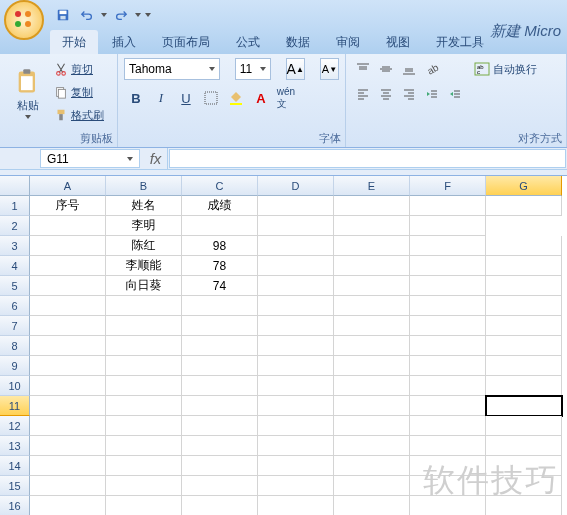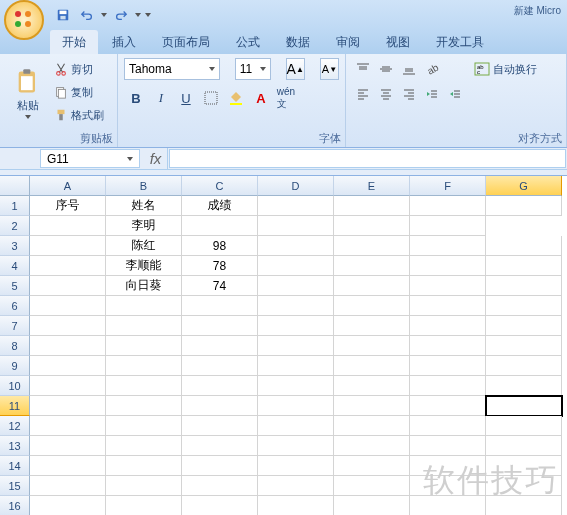--- a/index.html
+++ b/index.html
@@ -6,38 +6,38 @@
 body { width: 567px; height: 515px; overflow: hidden; background: #fff; position: relative; }
 
 
 .titlebar { height: 30px; background: linear-gradient(#cfe3f8, #bed9f4); display: flex; align-items: center; padding-left: 4px; }
 .office-btn { width: 40px; height: 40px; border-radius: 50%; background: radial-gradient(#fff3d0, #f7c14a); border: 2px solid #d99a20; position: relative; margin-top: 10px; z-index: 10; display: flex; align-items: center; justify-content: center; }
 .office-btn svg { width: 24px; height: 24px; }
 .qat { display: flex; align-items: center; gap: 2px; margin-left: 8px; }
 .qat-btn { width: 22px; height: 22px; display: flex; align-items: center; justify-content: center; border-radius: 2px; }
 .qat-btn svg { width: 14px; height: 14px; }
 .qat-dd { width: 8px; height: 22px; display: flex; align-items: center; justify-content: center; }
-.title-text { position: absolute; right: 6px; top: 4px; font-size: 10px; color: #3a5c8a; }
+.title-text { position: absolute; right: 6px; top: 22px; font-size: 15px; color: #3a5c8a; font-style: italic; }
 
 
 .tabs { height: 24px; background: linear-gradient(#bed9f4, #aecfef); display: flex; align-items: flex-end; padding-left: 50px; gap: 2px; font-size: 12px; }
 .tab { padding: 4px 12px 3px; color: #2a4c7a; cursor: pointer; margin-top: 32px; }
 .tab.active { background: #e4edf9; border-radius: 3px 3px 0 0; color: #2a4c7a; }
 
 
 .ribbon { height: 94px; background: linear-gradient(#e9f1fb, #d5e4f7); border-bottom: 1px solid #8db2e3; display: flex; }
 .group { border-right: 1px solid #b8cfea; display: flex; flex-direction: column; padding: 2px 4px 0; }
 .group-body { flex: 1; display: flex; gap: 2px; }
 .group-label { height: 16px; font-size: 11px; color: #4a6a9a; text-align: right; padding-bottom: 2px; }
 
 
 .paste-big { width: 40px; display: flex; flex-direction: column; align-items: center; justify-content: center; border: 1px solid transparent; border-radius: 3px; font-size: 11px; color: #2a4c7a; padding: 2px; margin-left: 4px; }
 .paste-big svg { width: 28px; height: 28px; margin-bottom: 2px; }
 .clip-col { display: flex; flex-direction: column; gap: 1px; padding-top: 2px; }
-.clip-btn { display: flex; align-items: center; gap: 3px; font-size: 11px; color: #2a4c7a; padding: 2px 4px; height: 22px; }
+.clip-btn { display: flex; align-items: center; gap: 3px; font-size: 11px; color: #2a4c7a; padding: 2px 4px; height: 22px; text-decoration: underline; }
 .clip-btn svg { width: 14px; height: 14px; }
 
 
 .font-row1 { display: flex; gap: 15px; padding: 2px 2px 0; align-items: center; }
 .font-select { width: 110px; height: 22px; border: 1px solid #a7c0de; background: #fff; font-size: 12px; padding: 1px 4px; display: flex; align-items: center; justify-content: space-between; }
 .size-select { width: 40px; height: 22px; border: 1px solid #a7c0de; background: #fff; font-size: 12px; padding: 1px 4px; display: flex; align-items: center; justify-content: space-between; }
 .sz-btn { width: 22px; height: 22px; border: 1px solid #a7c0de; background: linear-gradient(#fefefe,#e4edf7); display: flex; align-items: center; justify-content: center; font-size: 12px; }
 .font-row2 { display: flex; gap: 1px; padding: 4px 2px 0; }
 .fbtn { width: 24px; height: 24px; border: 1px solid transparent; display: flex; align-items: center; justify-content: center; font-size: 13px; color: #2a4c7a; border-radius: 2px; }
 .fbtn.bold { font-weight: bold; }

